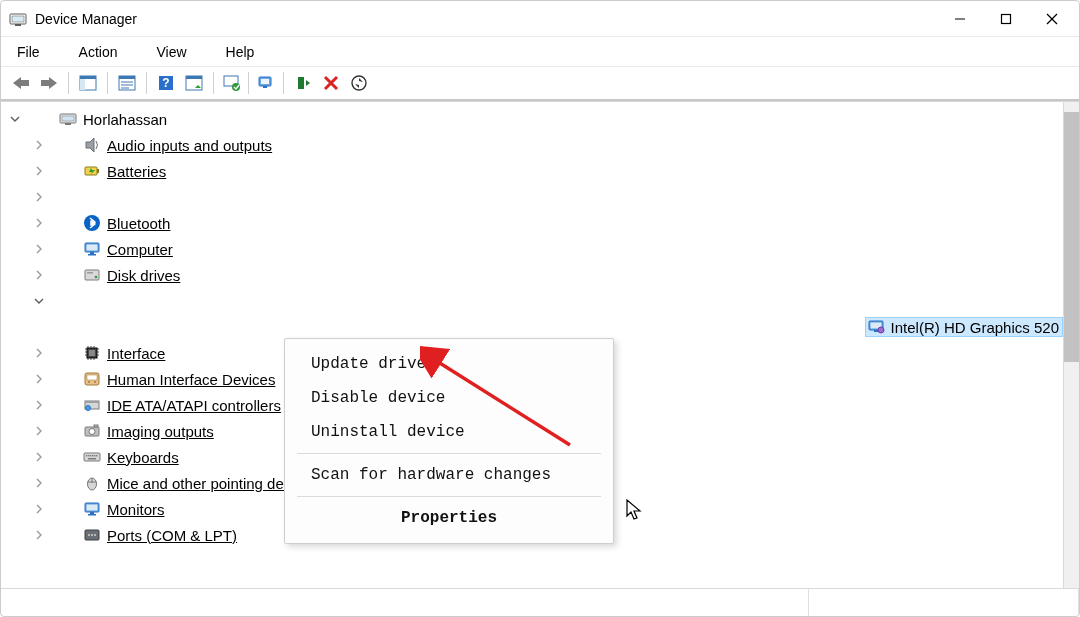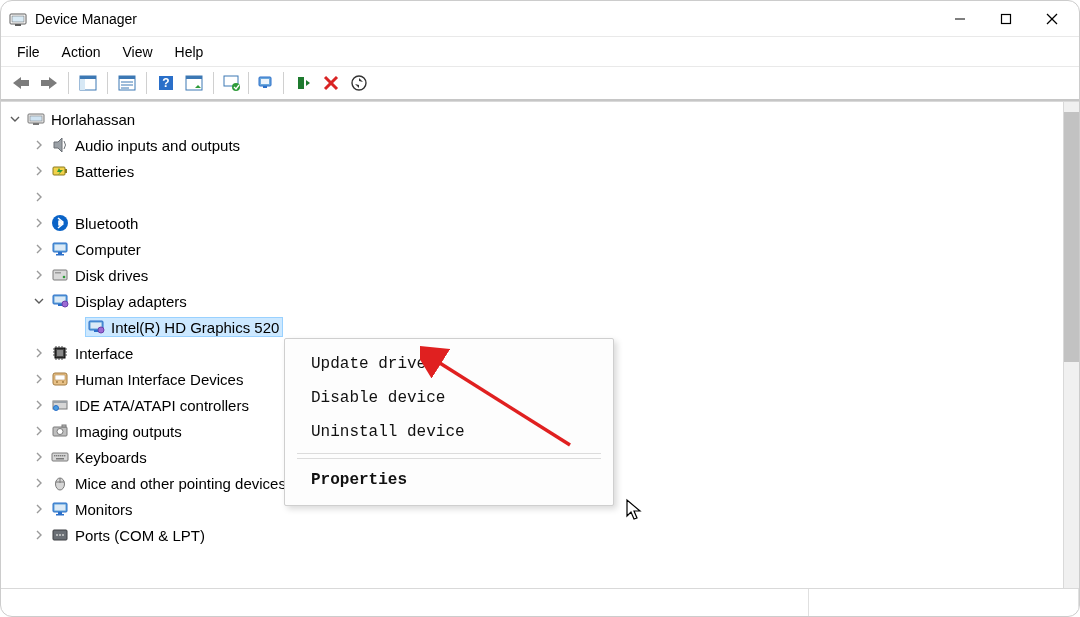--- a/index.html
+++ b/index.html
@@ -1,56 +1,56 @@
 <!DOCTYPE html>
 <html><head>
 <meta charset="utf-8">
 <style>
   * { box-sizing: border-box; margin: 0; padding: 0; }
   body { font-family: "Segoe UI", Tahoma, sans-serif; font-size: 14px; background: #fff; width: 1080px; height: 617px; overflow: hidden; position: relative; }
-  .window { display: flex; flex-direction: column; height: 100%; border: 1px solid #ccc; border-radius: 12px; background: #fff; overflow: hidden; }
+  .window { display: flex; flex-direction: column; height: 100%; border: 1px solid #ccc; border-radius: 4px; background: #fff; overflow: hidden; }
 
   
   .titlebar { display: flex; align-items: center; height: 36px; padding: 0 4px 0 8px; border-bottom: 1px solid #e9e9e9; }
   .titlebar .app-icon { width: 18px; height: 18px; margin-right: 8px; }
   .titlebar .title { flex: 0 0 auto; font-size: 14px; color: #000; }
   .titlebar .spacer { flex: 1; }
   .titlebar .winbtn { width: 46px; height: 36px; display: flex; align-items: center; justify-content: center; color: #000; }
 
   
-  .menubar { display: flex; align-items: center; height: 30px; padding: 0 6px; border-bottom: 1px solid #e9e9e9; gap: 2px; }
+  .menubar { display: flex; align-items: center; height: 30px; padding: 0 6px; border-bottom: 1px solid #e9e9e9; gap: 19px; }
   .menubar .menu-item { padding: 4px 10px; border-radius: 2px; }
 
   
   .toolbar { display: flex; align-items: center; height: 34px; padding: 2px 4px; border-bottom: 2px solid #c6c6c6; gap: 0px; }
   .toolbar .group { display: flex; align-items: center; height: 100%; padding: 0 2px; }
   .toolbar .sep { width: 1px; height: 22px; background: #d0d0d0; margin: 0 3px; }
   .toolbar .tbtn { width: 28px; height: 26px; display: flex; align-items: center; justify-content: center; border: 1px solid transparent; border-radius: 2px; }
 
   
   .content { flex: 1; display: flex; overflow: hidden; border-top: 1px solid #d9d9d9; }
   .tree { flex: 1; overflow-y: auto; padding: 4px 0 4px 6px; position: relative; }
   .scrollbar-fake { width: 16px; background: #f0f0f0; border-left: 1px solid #d9d9d9; display:flex; flex-direction:column; }
   .scrollbar-fake .thumb { background: #c2c2c2; width: 100%; height: 250px; margin-top: 10px; border-radius: 0; }
 
-  .tree-row { display: flex; align-items: center; height: 26px; white-space: nowrap; cursor: default; }
-  .tree-row.child { padding-left: 24px; }
-  .tree-row.grandchild { padding-left: 62px; }
+  .tree-row { display: flex; align-items: center; height: 26px; white-space: nowrap; cursor: default; gap: 32px; }
+  .tree-row.child { padding-left: 24px; text-decoration: underline; }
+  .tree-row.grandchild { padding-left: 62px; justify-content: flex-end; }
   .tree-row.selected .item { background: #cce8ff; border: 1px solid #99d1ff; padding: 0 3px 0 1px; margin-left:-2px; }
   .tree-row .toggle { width: 16px; height: 16px; display: inline-flex; align-items: center; justify-content: center; color: #5b5b5b; font-size: 10px; margin-right: 2px; }
   .tree-row .toggle.none { visibility: hidden; }
   .tree-row .dev-icon { width: 18px; height: 18px; display:inline-flex; align-items:center; justify-content:center; margin-right: 6px; }
   .tree-row .item { display: inline-flex; align-items: center; padding: 1px 2px; }
   .tree-row .label { font-size: 15px; color: #000; }
 
   
   .ctxmenu { position: absolute; background: #fdfdfd; border: 1px solid #cfcfcf; box-shadow: 3px 3px 6px rgba(0,0,0,0.15); border-radius: 2px; padding: 8px 0; width: 330px; z-index: 50; }
   .ctxmenu .cm-item { padding: 8px 26px; font-size: 16px; color: #111; cursor: default; }
   .ctxmenu .cm-sep { height: 1px; background: #dcdcdc; margin: 4px 12px; }
-  .ctxmenu .cm-item.bold { font-weight: 700; }
+  .ctxmenu .cm-item.bold { font-weight: 700; text-align: center; }
 
   
   .statusbar { height: 28px; border-top: 1px solid #d9d9d9; display: flex; }
   .statusbar .cell { flex: 1; border-right: 1px solid #e0e0e0; }
   .statusbar .cell:first-child { flex: 3; }
 
   
   .arrow-anno { position: absolute; z-index: 60; pointer-events: none; }
 
   
@@ -296,31 +296,20 @@
             </span>
             <span class="label">Disk drives</span>
           </span>
         </div>
         <div class="tree-row child">
           <span class="toggle ">
             <svg width="10" height="10" viewBox="0 0 10 10">
               <path d="M1 3 L5 7 L9 3" fill="none" stroke="#5b5b5b" stroke-width="1.4"></path>
             </svg>
           </span>
-          <span class="item">
-            <span class="dev-icon">
-              <svg viewBox="0 0 18 18" width="18" height="18">
-                <rect x="2" y="3" width="14" height="9" rx="1" fill="#5fa1d8" stroke="#2a6fc9"></rect>
-                <rect x="3.5" y="4.5" width="11" height="6" fill="#dceaf6"></rect>
-                <rect x="7" y="12" width="4" height="2" fill="#2a6fc9"></rect>
-                <circle cx="14" cy="12" r="3" fill="#9c6bd3" stroke="#6b3eaa"></circle>
-              </svg>
-            </span>
-            <span class="label">Display adapters</span>
-          </span>
         </div>
         <div class="tree-row grandchild selected">
           <span class="toggle none">
             <svg width="10" height="10" viewBox="0 0 10 10">
               <path d="M3 1 L7 5 L3 9" fill="none" stroke="#9a9a9a" stroke-width="1.4"></path>
             </svg>
           </span>
           <span class="item">
             <span class="dev-icon">
               <svg viewBox="0 0 18 18" width="18" height="18">
@@ -499,20 +488,21 @@
     <div class="cell"></div>
   </div>
 
 </div>
 
 <div class="ctxmenu" id="ctxmenu" style="left:284px; top:338px;font-family:Liberation Mono, monospace;">
     <div class="cm-item">Update driver</div>
     <div class="cm-item">Disable device</div>
     <div class="cm-item">Uninstall device</div>
     <div class="cm-sep"></div>
+    <div class="cm-item">Scan for hardware changes</div>
     <div class="cm-sep"></div>
     <div class="cm-item bold">Properties</div>
   </div>
 
 <svg class="arrow-anno" style="left:420px; top:345px;" width="180" height="120" viewBox="0 0 180 120">
   <defs>
     <marker id="ahead" markerWidth="10" markerHeight="10" refX="2" refY="5" orient="auto">
       <polygon points="0,0 10,5 0,10" fill="#e02020"></polygon>
     </marker>
   </defs>

